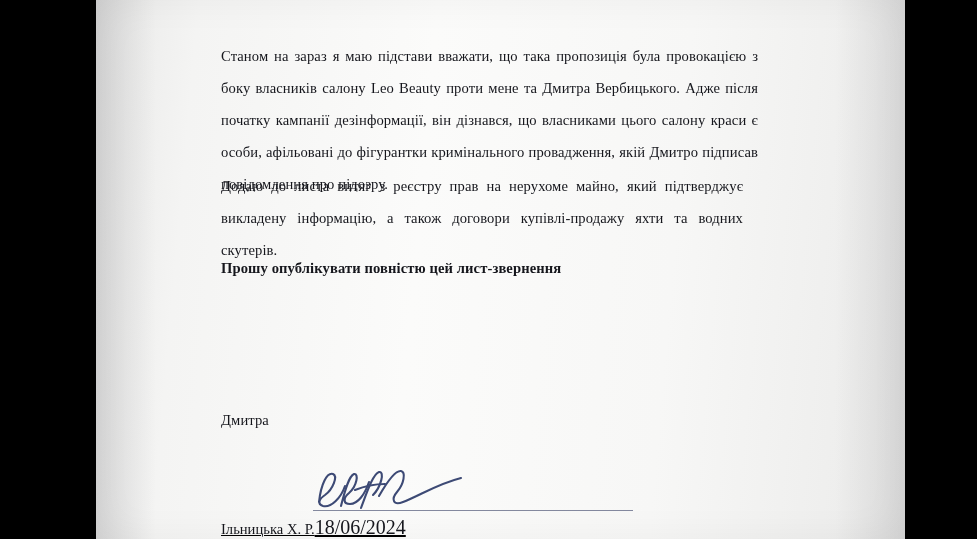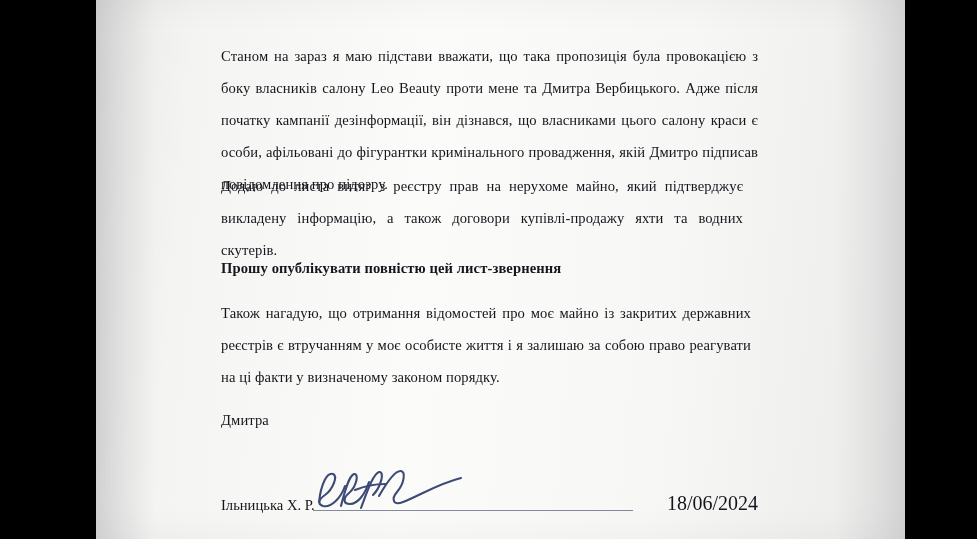--- a/index.html
+++ b/index.html
@@ -77,26 +77,27 @@
     text-justify: inter-word;
     letter-spacing: 0.1px;
   }
   .p1 { position: absolute; top: 40px; left: 0; width: 537px; }
   .p2 { position: absolute; top: 170px; left: 0; width: 522px; }
   .p3 { position: absolute; top: 252px; left: 0; width: 537px; font-weight: bold; }
   .p4 { position: absolute; top: 297px; left: 0; width: 530px; }
   .p5 { position: absolute; top: 404px; left: 0; width: 300px; }
   .signature-row {
     position: absolute;
-    top: 448px;
+    top: 472px;
     left: 0;
     width: 537px;
     display: flex;
-    justify-content: space-between;
+    justify-content: flex-start;
     align-items: baseline;
+    text-decoration: underline;
   }
   .signer-name {
     font-size: 14.6px;
     color: #15161c;
   }
   .sign-date {
     font-size: 20px;
     color: #15161c;
     margin-top: 44px;
   }
@@ -128,21 +129,20 @@
 
   <div class="page">
     <div class="content">
 
       <p class="para p1">Станом на зараз я маю підстави вважати, що така пропозиція була провокацією з боку власників салону Leo Beauty проти мене та Дмитра Вербицького. Адже після початку кампанії дезінформації, він дізнався, що власниками цього салону краси є особи, афільовані до фігурантки кримінального провадження, якій Дмитро підписав повідомлення про підозру.</p>
 
       <p class="para p3">Прошу опублікувати повністю цей лист-звернення</p>
 
       <p class="para p2">Додаю до листа витяг з реєстру прав на нерухоме майно, який підтверджує викладену інформацію, а також договори купівлі-продажу яхти та водних скутерів.</p>
 
-      <p class="para p4">Також нагадую, що отримання відомостей про моє майно із закритих державних реєстрів є втручанням у моє особисте життя і я залишаю за собою право реагувати на ці факти у визначеному законом порядку.</p>
 
       <p class="para p5">Дмитра</p>
 
       <div class="signature-row">
         <span class="signer-name">Ільницька Х. Р.</span>
         <span class="sign-date">18/06/2024</span>
       </div>
 
       <svg class="signature-mark" viewBox="0 0 230 60" xmlns="http://www.w3.org/2000/svg">
         <g fill="none" stroke="#3d4a75" stroke-width="2.1" stroke-linecap="round" stroke-linejoin="round">

